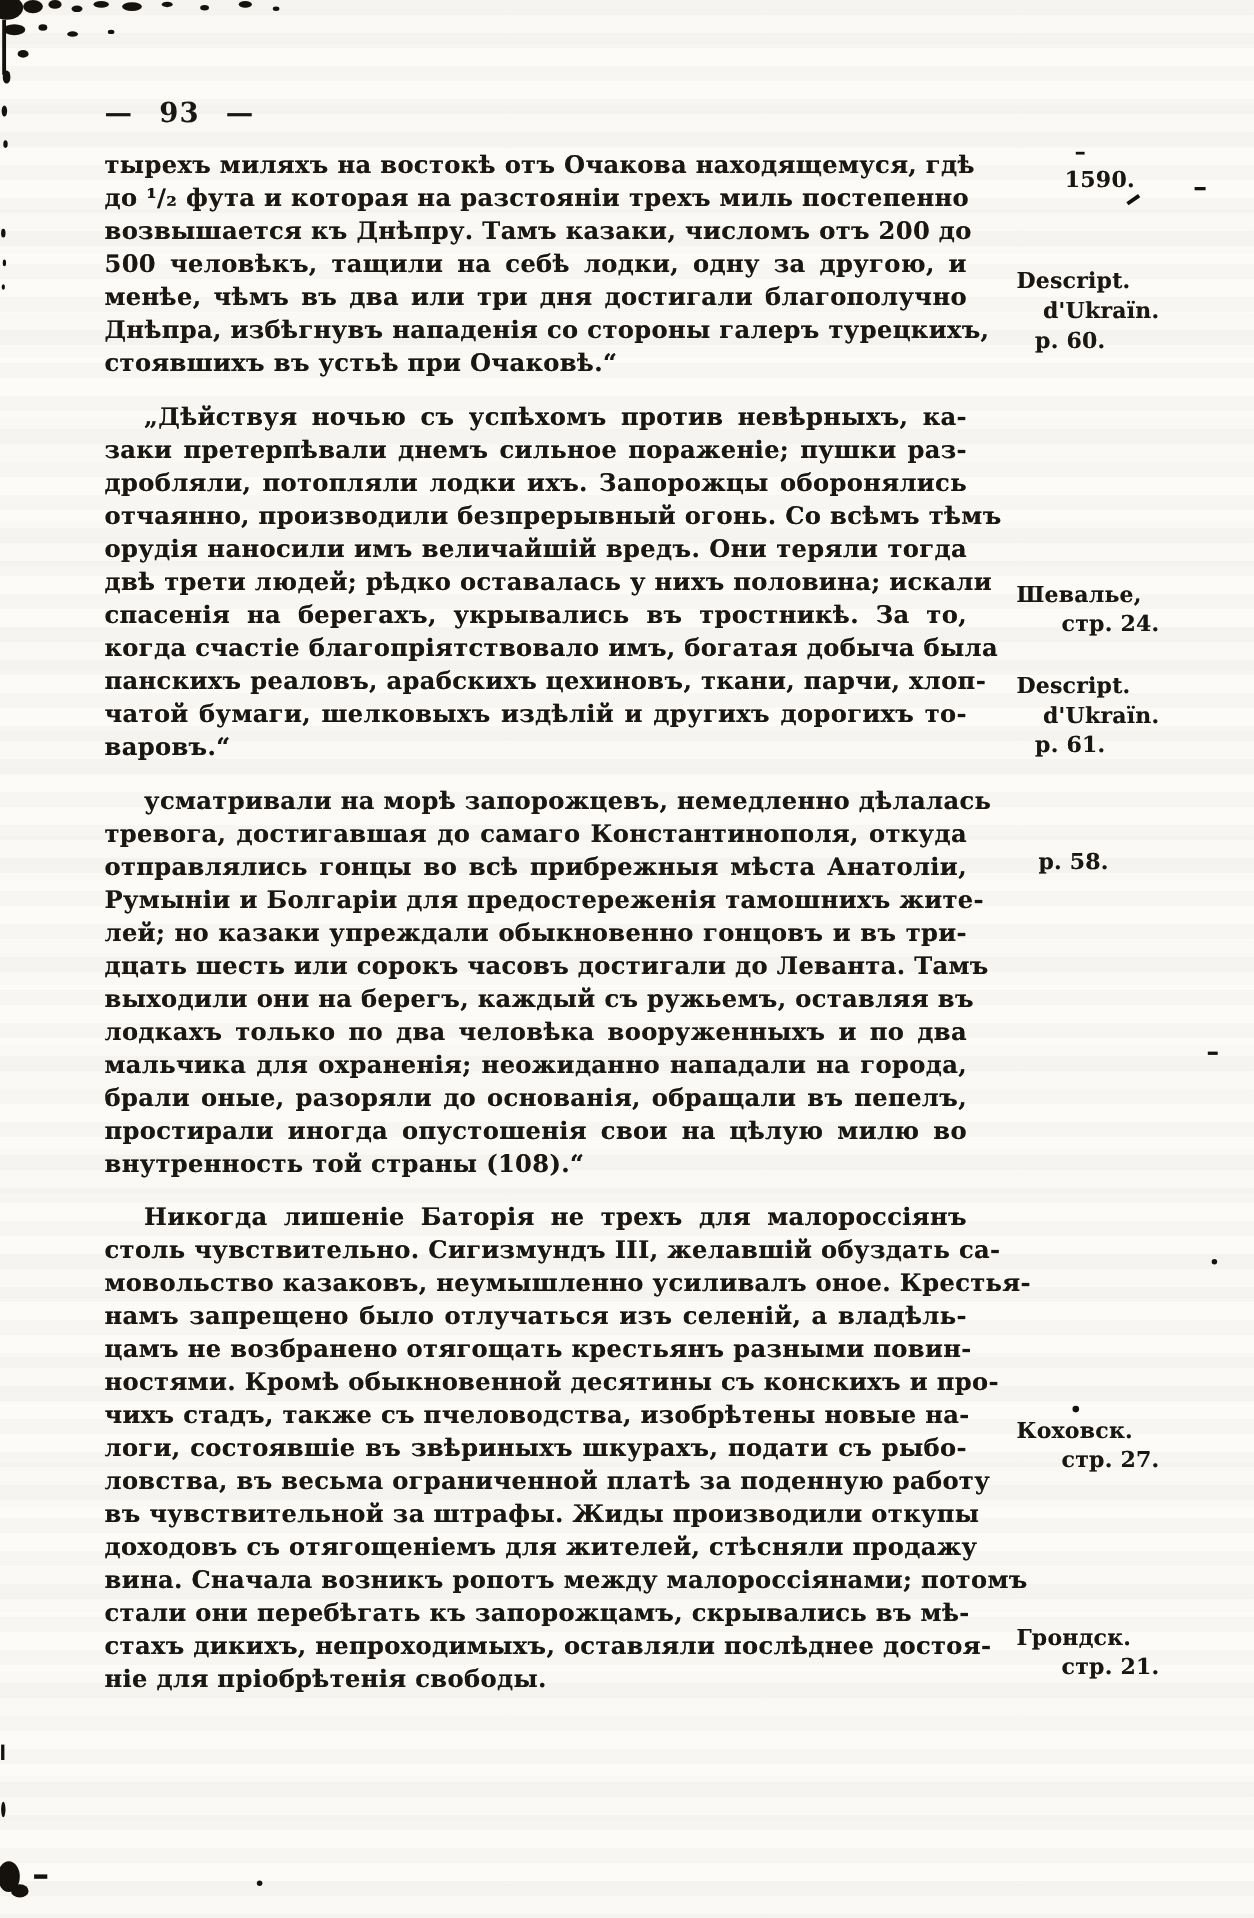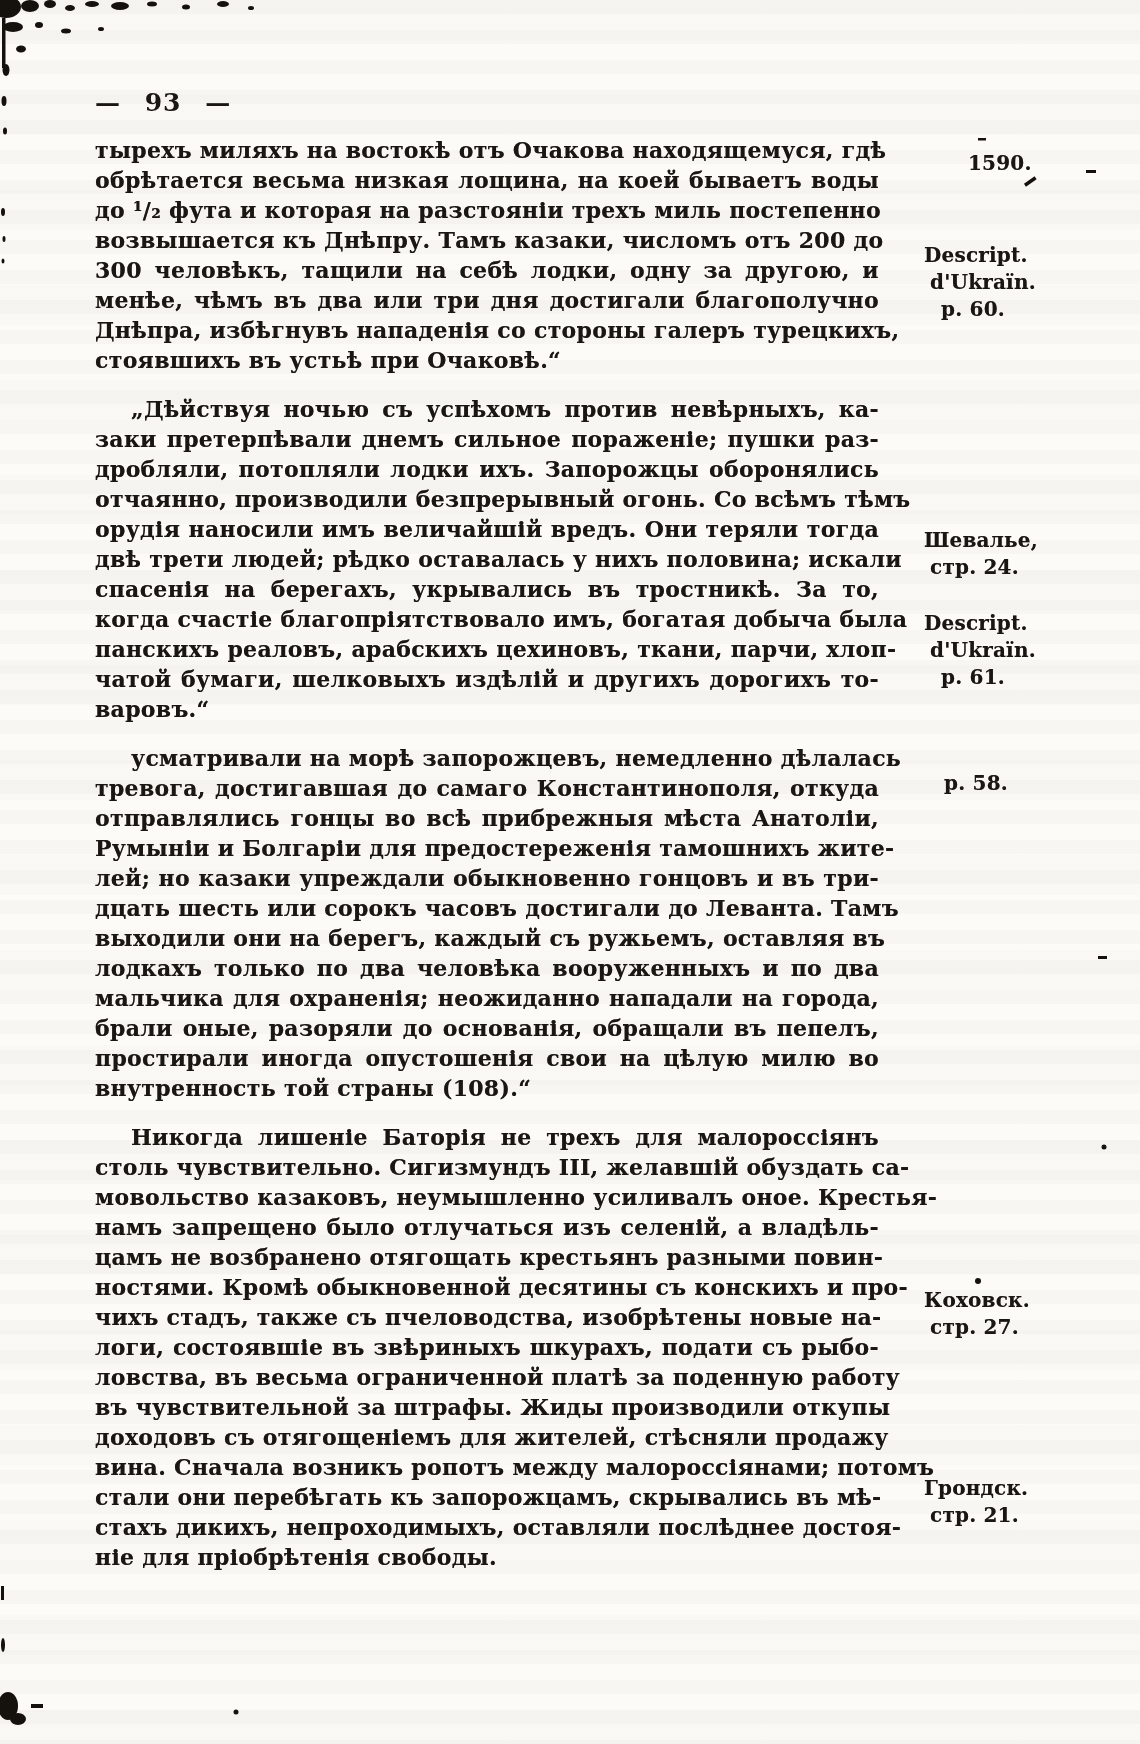--- a/index.html
+++ b/index.html
@@ -81,41 +81,40 @@
     letter-spacing: 0.2px;
     text-shadow: 0 0 0.5px rgba(20, 16, 10, 0.5);
   }
   .margin-line {
     height: 27px;
     line-height: 27px;
     white-space: nowrap;
   }
   
   .margin-note .margin-line:nth-child(3) { padding-left: 17px; }
-  .margin-note .margin-line:nth-child(2) { padding-left: 6px; }
+  .margin-note .margin-line:nth-child(2) { padding-left: 6px; text-align: right; }
   .artifacts {
     position: absolute;
     inset: 0;
     pointer-events: none;
   }
 </style>
 </head>
 <body>
 
 <div class="page">
 
   <div class="page-header">— 93 —</div>
 
   <div class="text-column">
       <div class="paragraph">
         <div class="line">тырехъ миляхъ на востокѣ отъ Очакова находящемуся, гдѣ</div>
-        <div class="line">обрѣтается весьма низкая лощина, на коей бываетъ воды</div>
         <div class="line">до ¹/₂ фута и которая на разстояніи трехъ миль постепенно</div>
         <div class="line">возвышается къ Днѣпру. Тамъ казаки, числомъ отъ 200 до</div>
-        <div class="line">300 человѣкъ, тащили на себѣ лодки, одну за другою, и</div>
+        <div class="line">500 человѣкъ, тащили на себѣ лодки, одну за другою, и</div>
         <div class="line">менѣе, чѣмъ въ два или три дня достигали благополучно</div>
         <div class="line">Днѣпра, избѣгнувъ нападенія со стороны галеръ турецкихъ,</div>
         <div class="line last">стоявшихъ въ устьѣ при Очаковѣ.“</div>
       </div>
       <div class="paragraph indent">
         <div class="line">„Дѣйствуя ночью съ успѣхомъ против невѣрныхъ, ка-</div>
         <div class="line">заки претерпѣвали днемъ сильное пораженіе; пушки раз-</div>
         <div class="line">дробляли, потопляли лодки ихъ. Запорожцы оборонялись</div>
         <div class="line">отчаянно, производили безпрерывный огонь. Со всѣмъ тѣмъ</div>
         <div class="line">орудія наносили имъ величайшій вредъ. Они теряли тогда</div>

